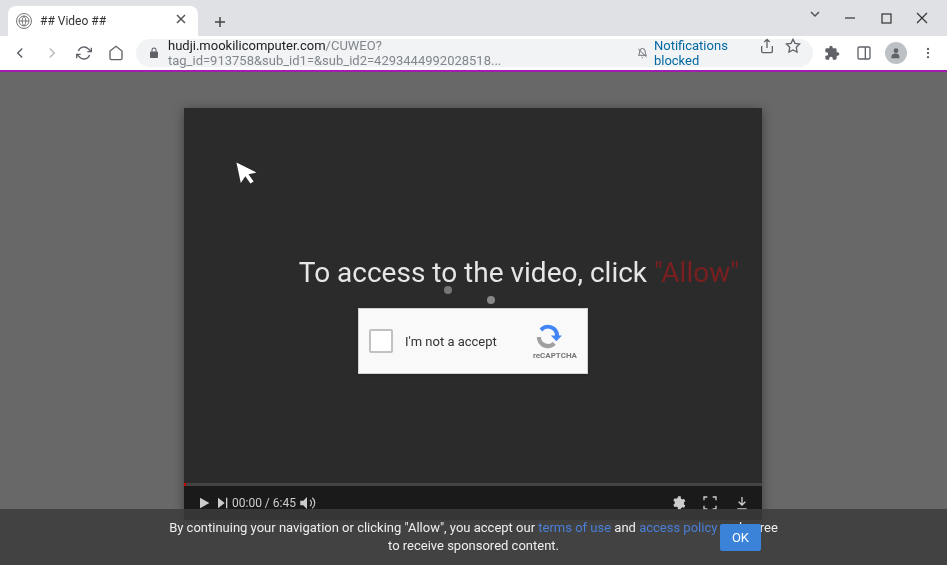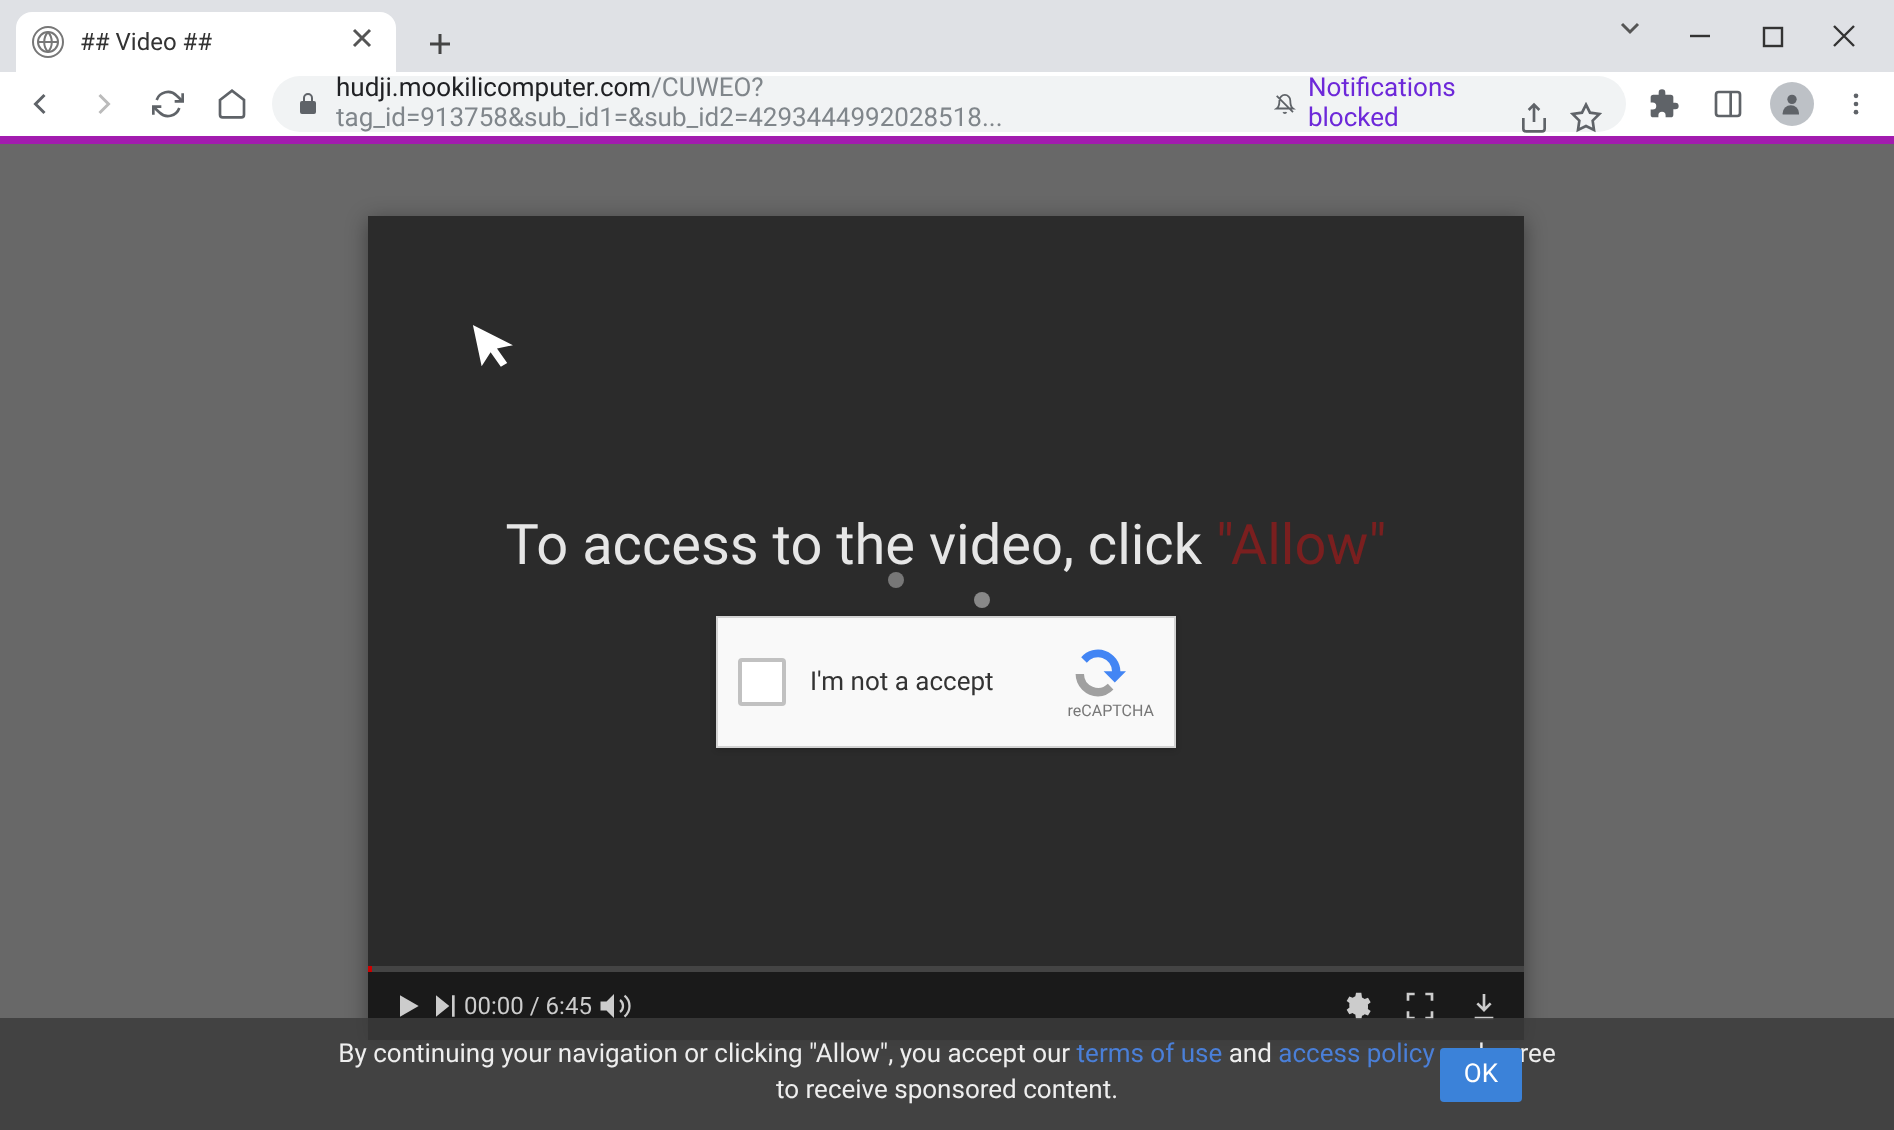--- a/index.html
+++ b/index.html
@@ -10,44 +10,44 @@
 .tab { background: #fff; height: 30px; width: 190px; border-radius: 8px 8px 0 0; display: flex; align-items: center; padding: 0 8px; gap: 8px; font-size: 12px; color: #333; }
 .tab .favicon { width: 16px; height: 16px; border-radius: 50%; border: 1.5px solid #777; display:flex; align-items:center; justify-content:center;}
 .tab .title { flex: 1; white-space: nowrap; overflow: hidden; text-overflow: ellipsis; }
 .tab .close { width: 14px; height: 14px; cursor: pointer; color:#555;}
 .newtab { margin-left: 8px; width: 28px; height: 28px; display:flex; align-items:center; justify-content:center; cursor:pointer; color:#444; border-radius:50%;}
 .window-controls { position: absolute; right: 4px; top: 0; height: 36px; display: flex; align-items: center; gap: 18px; padding-right: 12px;}
 .window-controls > div { width: 18px; height: 18px; display:flex; align-items:center; justify-content:center; cursor:pointer; color:#333;}
 .tab-dropdown { position: absolute; right: 126px; top: 8px; cursor:pointer; color:#444; }
 
 
-.toolbar { height: 36px; background: #fff; display: flex; align-items: center; padding: 0 8px; gap: 8px; border-bottom: 4px solid #a21caf;}
+.toolbar { height: 36px; background: #fff; display: flex; align-items: center; padding: 0 8px; gap: 8px; border-bottom: 2px solid #a21caf;}
 .tool-btn { width: 24px; height: 24px; display:flex; align-items:center; justify-content:center; cursor:pointer; color:#5f6368; border-radius:50%;}
 .tool-btn.disabled { color:#bbb; cursor:default;}
 .omnibox { flex: 1; height: 28px; background: #f1f3f4; border-radius: 14px; display:flex; align-items:center; padding: 0 12px; gap:8px; font-size:13px; color:#555;}
 .omnibox .lock { color:#5f6368; }
 .omnibox .url-dark { color:#202124;}
 .omnibox .url-light { color:#80868b;}
-.omnibox-right { margin-left:auto; display:flex; align-items:flex-end; gap:10px; color:#6d28d9;}
+.omnibox-right { margin-left:auto; display:flex; align-items:flex-start; gap:10px; color:#0369a1;}
 .notif-blocked { display:flex; align-items:center; gap:6px; font-size:13px;}
 .toolbar-right { display:flex; align-items:center; gap:10px;}
 .toolbar-right > div { width:22px; height:22px; display:flex; align-items:center; justify-content:center; cursor:pointer; color:#5f6368;}
 .avatar { width:22px; height:22px; border-radius:50%; background:#bdc1c6; display:flex; align-items:center; justify-content:center;}
 
 
 .content { position:relative; width:100%; height: calc(565px - 72px); background:#8a8a8a; }
 .overlay-dim { position:absolute; inset:0; background: rgba(40,40,40,0.35);}
 .video-player { position:absolute; left:184px; top:36px; width:578px; height:412px; background:#2b2b2b; box-shadow:0 2px 10px rgba(0,0,0,0.4);}
 .cursor-arrow { position:absolute; left:50px; top:50px; color:#fff; font-size:28px;}
-.access-text { position:absolute; width:100%; top:148px; text-align:center; font-family: Georgia, 'Times New Roman', serif; font-size:28px; color:#e6e6e6;}
+.access-text { position:absolute; width:100%; top:148px; text-align:center; font-family: Georgia, 'Times New Roman', serif; font-size:28px; color:#e6e6e6;margin-left:46px;}
 .access-text .allow { color:#7a1f1f;}
 .captcha { position:absolute; left:174px; top:200px; width:230px; height:66px; background:#f9f9f9; border:1px solid #d3d3d3; display:flex; align-items:center; padding:0 10px; gap:12px; box-shadow:0 1px 3px rgba(0,0,0,0.15);}
 .captcha .checkbox { width:24px; height:24px; border:2px solid #c1c1c1; border-radius:2px; background:#fff;}
 .captcha .label { font-size:13px; color:#333;}
-.captcha .logo { margin-left:auto; text-align:center; }
+.captcha .logo { margin-left:auto; text-align:center;font-weight:bold; }
 .captcha .logo .txt { font-size:8px; color:#777;}
 .loading-dots { position:absolute; top:178px; left:260px; display:flex; gap:35px;}
 .loading-dots div { width:8px; height:8px; border-radius:50%; background:#777;}
 .loading-dots div:nth-child(2){ background:#888; margin-top:10px;}
 
 
 .controls-bar { position:absolute; bottom:0; left:0; right:0; height:34px; background:#1a1a1a; display:flex; align-items:center; padding:0 12px; gap:2px; color:#ccc; font-size:12px;}
 .progress { position:absolute; bottom:34px; left:0; right:0; height:3px; background:#444;}
 .progress-fill { width:2px; height:100%; background:#cc0000;}
 .controls-bar .right { margin-left:auto; display:flex; gap:16px; align-items:center;}

